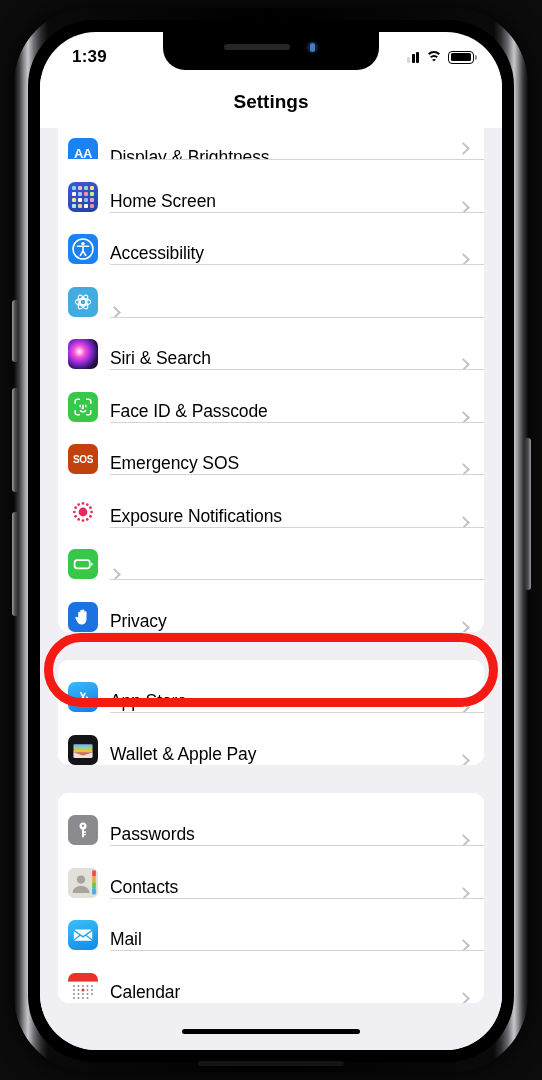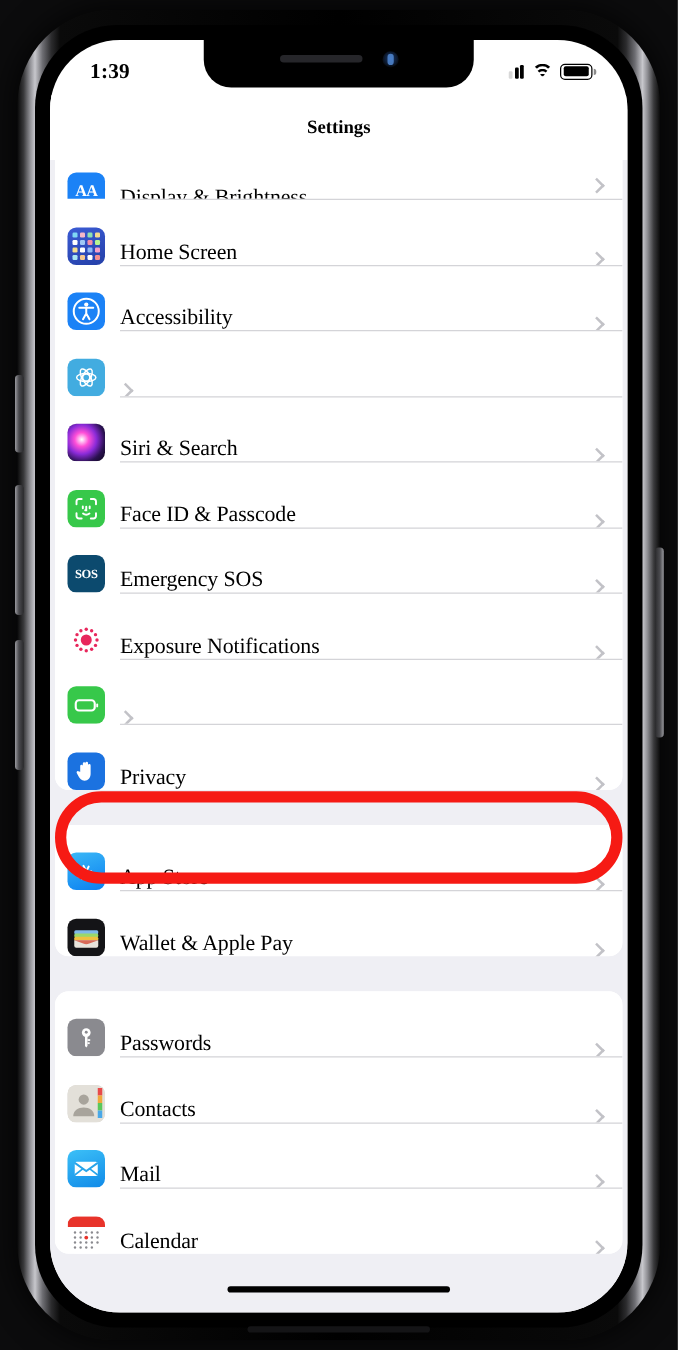--- a/index.html
+++ b/index.html
@@ -8,21 +8,20 @@
     background: #000;
     font-family: "Liberation Sans", sans-serif;
     overflow: hidden;
   }
 
   
   .scene {
     position: relative;
     width: 542px; height: 1080px;
     background: #0c0c0d;
-    font-family: Liberation Serif, serif;
   }
 
   
   .phone-body {
     position: absolute;
     left: 14px; top: 8px;
     width: 514px; height: 1064px;
     border-radius: 76px;
     background:
       linear-gradient(90deg,
@@ -143,28 +142,28 @@
   .ic-battery i { display:block; height:100%; width:100%; background:#000; border-radius:1.6px; }
 
   
   .navbar {
     position: absolute; left: 0; top: 44px;
     width: 100%; height: 52px;
     background: #ffffff;
     z-index: 25;
     display: flex; align-items: center; justify-content: center;
   }
-  .navbar-title { font-size: 15px; font-weight: bold; color: #000; }
+  .navbar-title { font-size: 19px; font-weight: bold; color: #000; }
 
   
   .content {
     position: absolute; left: 0; top: 96px;
     width: 100%; height: 922px;
     background: #efeff4;
-    padding: 0 4px;
+    padding: 0 18px;
   }
 
   .group {
     background: #fff;
     border-radius: 11px;
     overflow: hidden;
     margin-bottom: 28px;
   }
   .group.clipped-top { border-radius: 0 0 11px 11px; }
 
@@ -209,21 +208,21 @@
 
   
   .ic-aa { background:#1b82f6; color:#fff; font-size:13px; font-weight:bold; letter-spacing:-.5px; }
   .ic-home { background: linear-gradient(160deg,#3b5bd4,#2440a8); }
   .ic-home .grid { display:grid; grid-template-columns:repeat(4,4px); gap:2px; }
   .ic-home .grid i { width:4px; height:4px; border-radius:1px; display:block; }
   .ic-access { background:#1b82f6; }
   .ic-wall { background:#42ace0; }
   .ic-siri { background: radial-gradient(circle at 38% 42%, #ffffff 0%, #ff4fd8 22%, #8a2bd8 46%, #2a1150 72%, #0c0618 100%); }
   .ic-faceid { background:#37c84a; }
-  .ic-sos { background:#0c4a6e; color:#fff; font-size:10px; font-weight:bold; letter-spacing:-.3px; }
+  .ic-sos { background:#c2410c; color:#fff; font-size:10px; font-weight:bold; letter-spacing:-.3px; }
   .ic-exposure { background:#fff; }
   .ic-battery-app { background:#37c84a; }
   .ic-privacy { background:#1b72e0; }
   .ic-appstore { background: linear-gradient(160deg,#3cb9f7,#0a7ff0); }
   .ic-wallet { background:#141417; }
   .ic-pass { background:#8a8a8f; }
   .ic-mail { background: linear-gradient(160deg,#3cc0f7,#108ae8); }
   .ic-contacts { background:#d8d5cf; }
   .ic-cal { background:#fff; }
 

